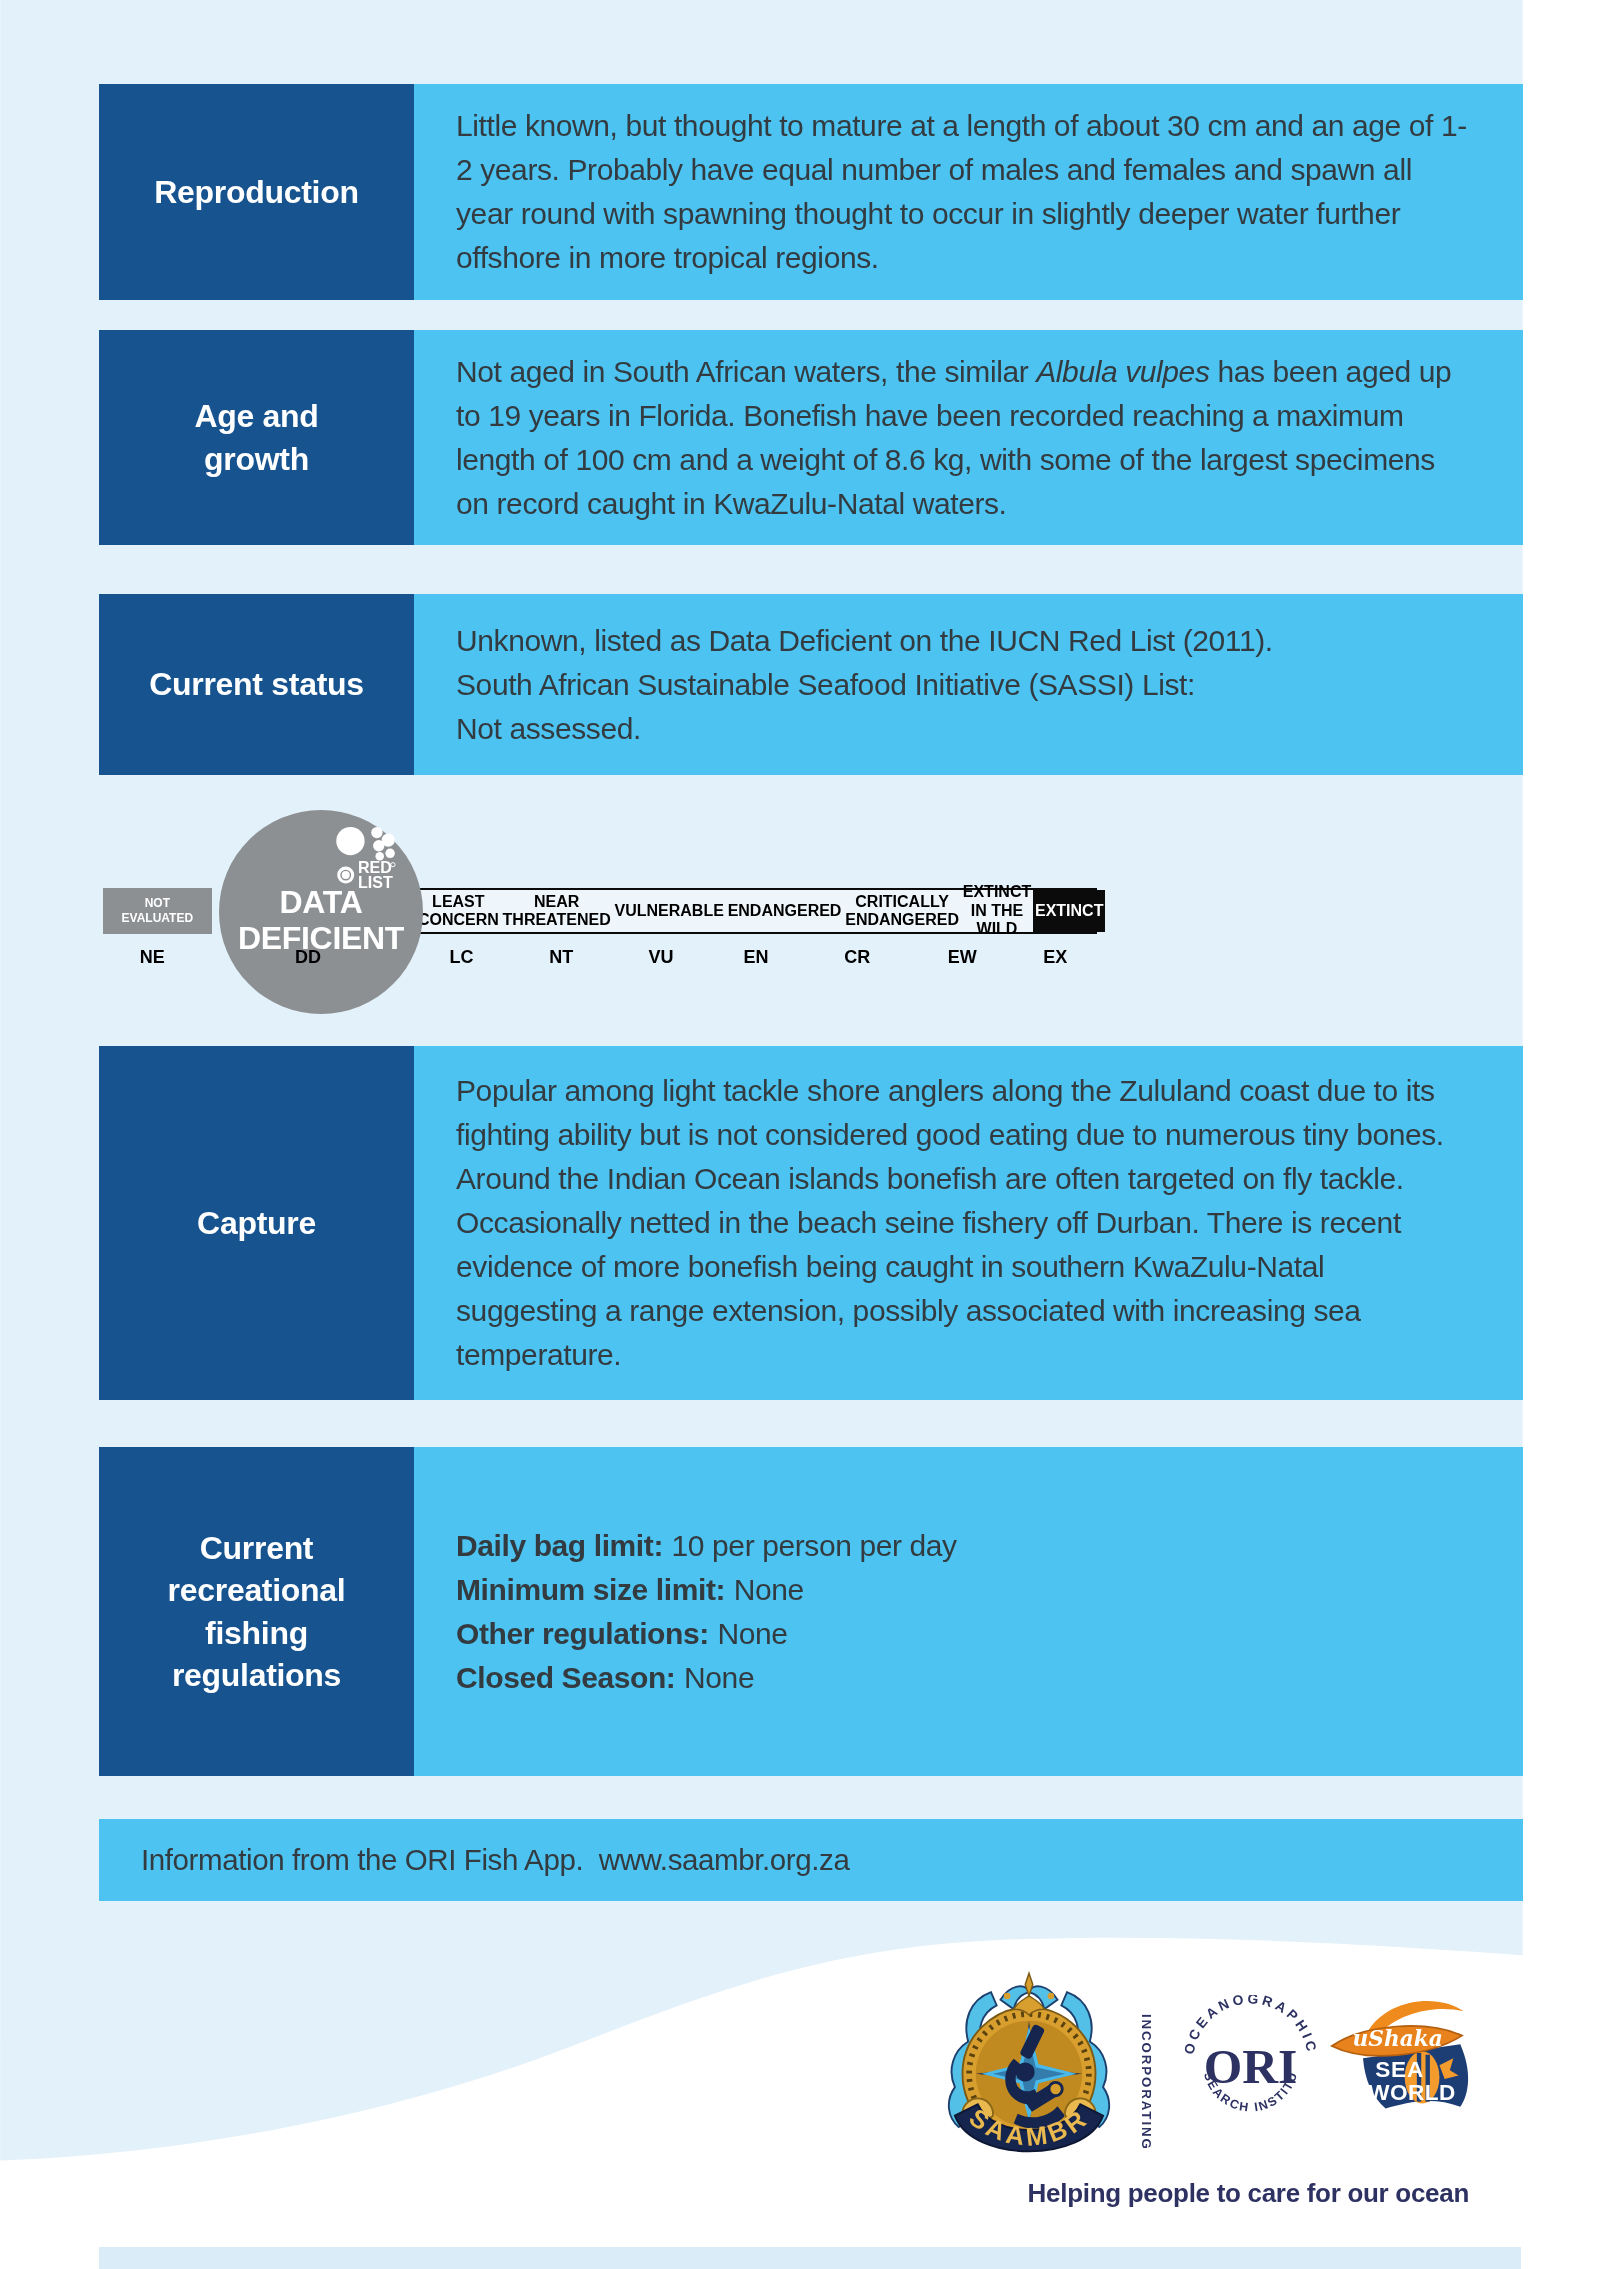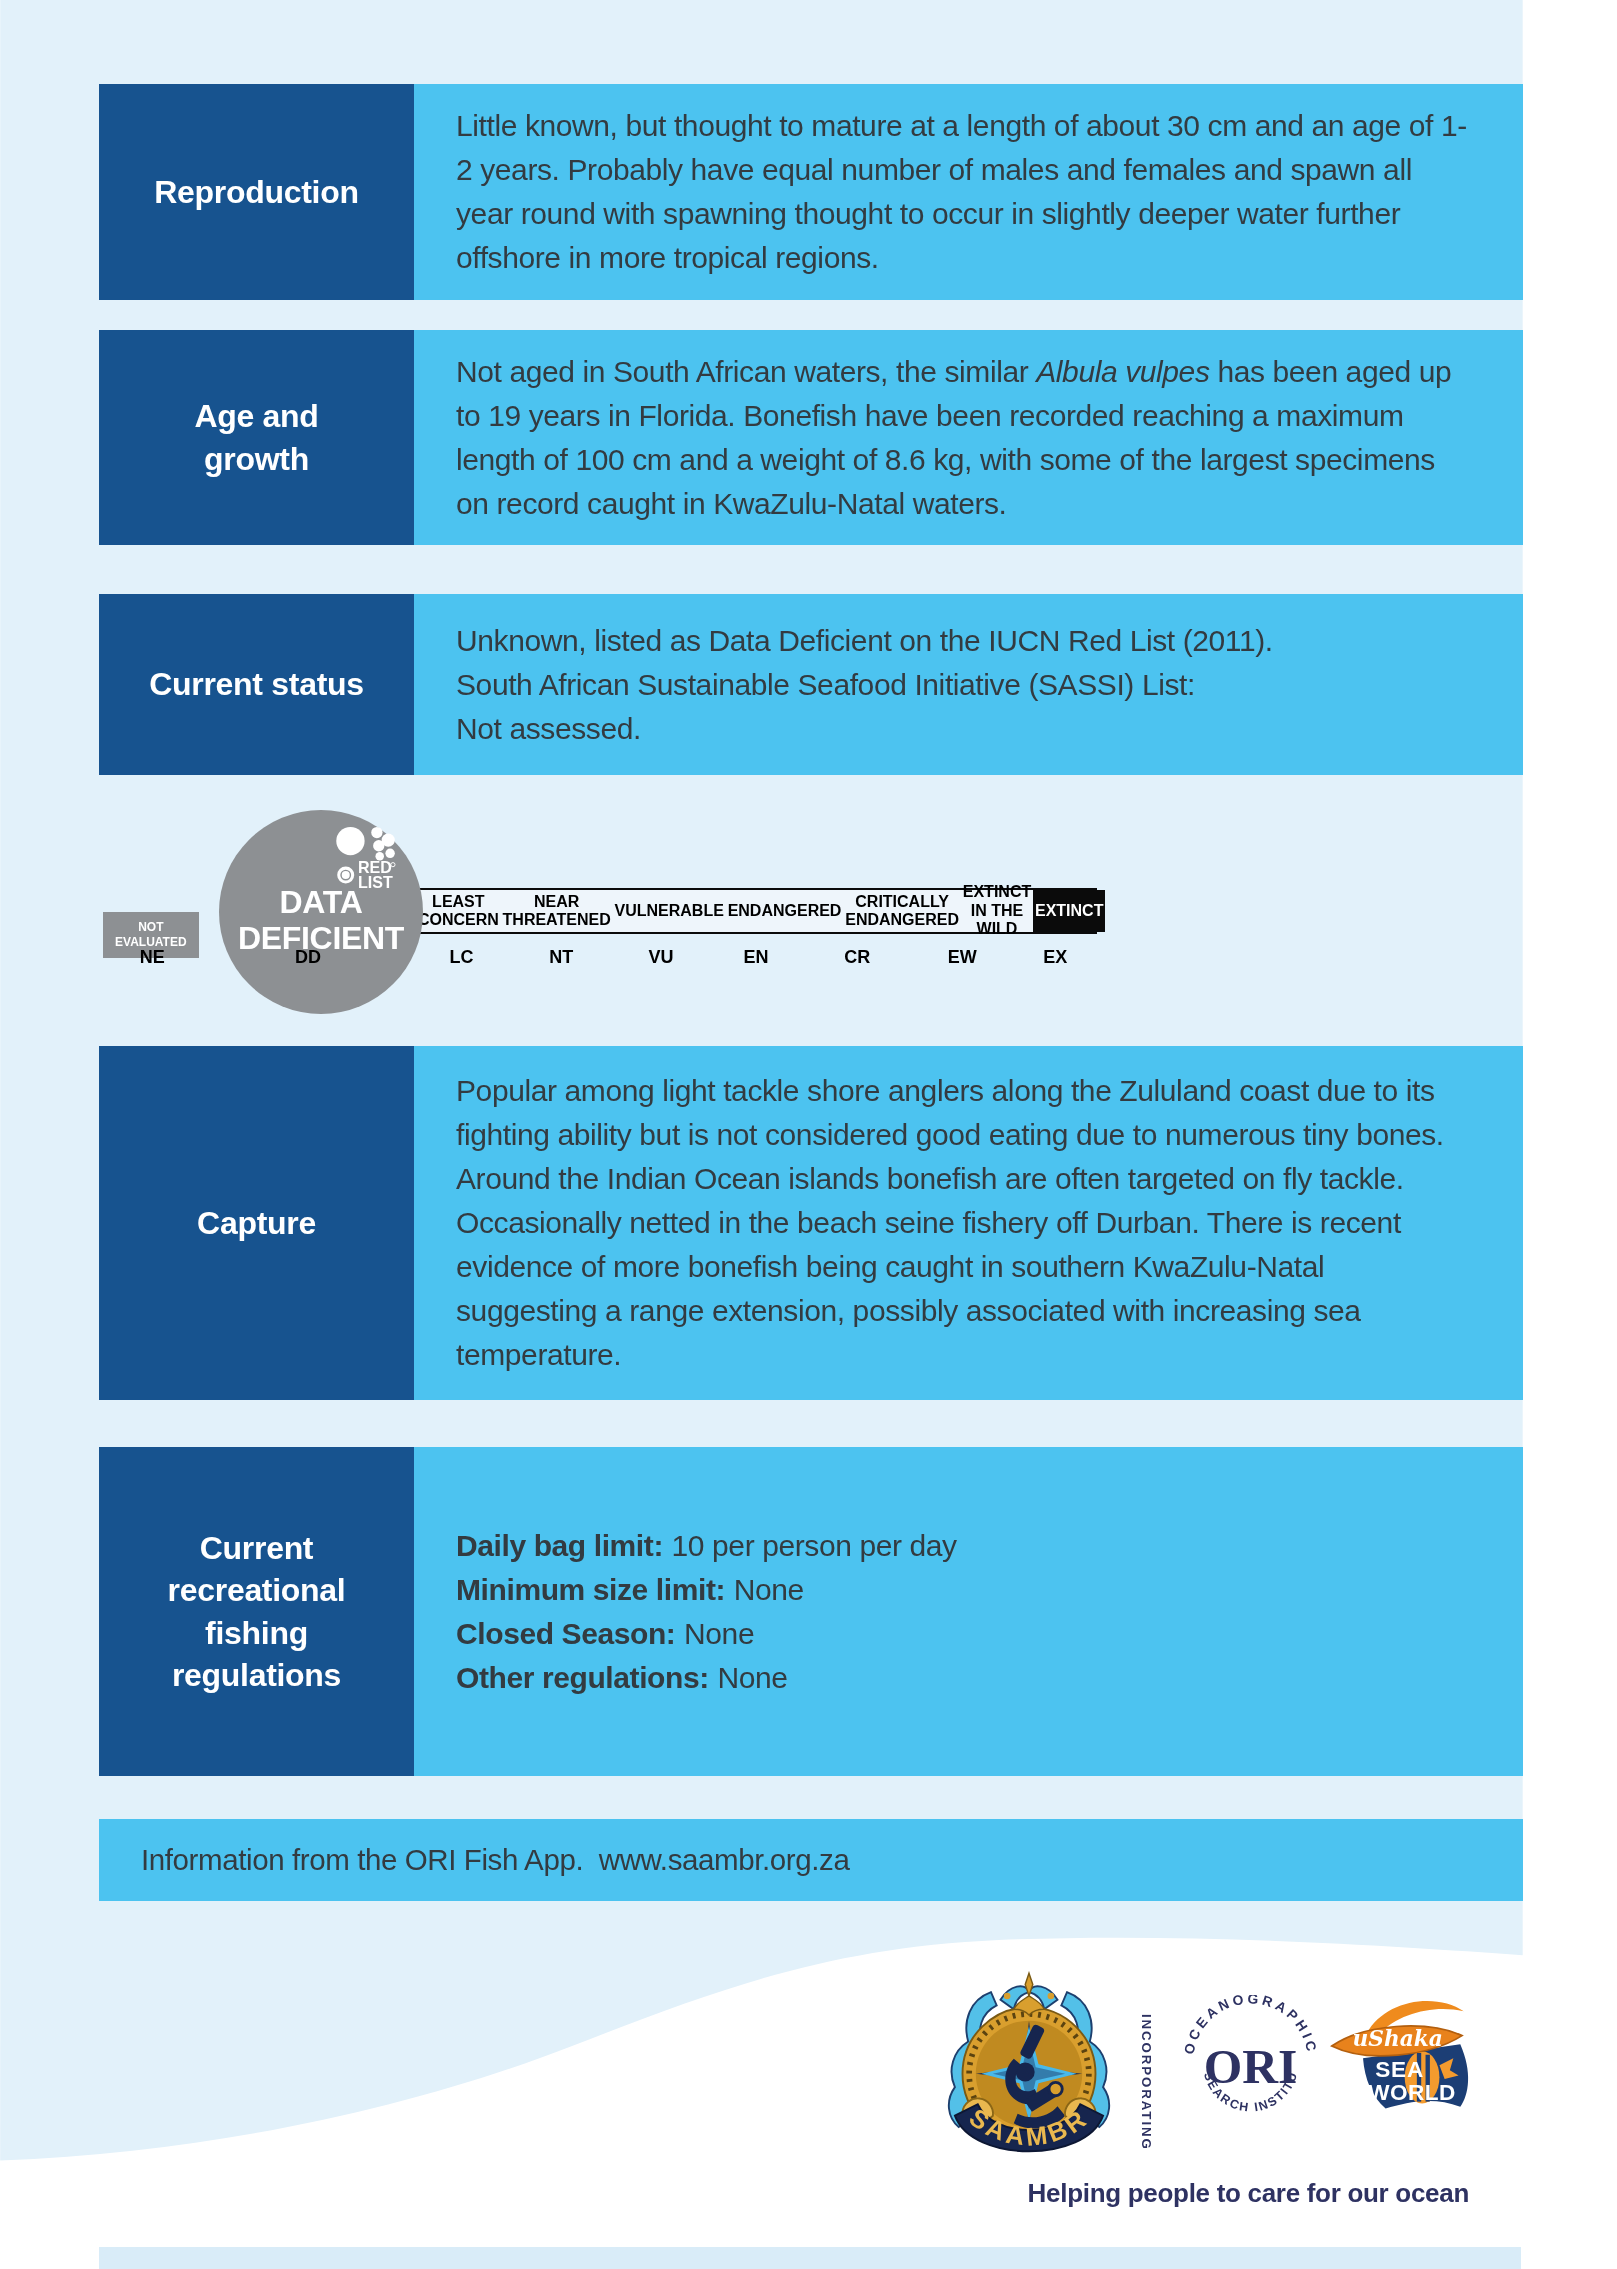--- a/index.html
+++ b/index.html
@@ -20,23 +20,23 @@
   .row-content{flex:1;background:var(--cell_bg);display:flex;flex-direction:column;justify-content:center;
                padding:17px 55px 17px 42px;}
   .body{font-size:30px;line-height:44px;letter-spacing:-0.4px;color:var(--text);}
   .pre{white-space:pre-line;}
   .italic{font-style:italic;}
   .b{font-weight:bold;}
   .reg-line .val{margin-left:8.6px;}
   .ref-body{font-size:29.5px;}
   
   .iucn{position:absolute;left:99px;top:804px;width:1424px;height:233px;}
-  .ne-box{position:absolute;left:3.8px;top:84px;width:96px;height:46px;background:var(--grey);
+  .ne-box{position:absolute;left:3.8px;top:84px;width:109px;height:46px;background:var(--grey);
           color:#fff;font-size:12px;font-weight:bold;display:flex;align-items:center;
-          justify-content:center;text-align:center;line-height:1.25;white-space:pre-line;margin-top:24px;}
+          justify-content:center;text-align:center;line-height:1.25;white-space:pre-line;}
   .dd-circle{position:absolute;left:120px;top:5.7px;width:204px;height:204px;border-radius:50%;
              background:var(--grey);z-index:2;}
   .dd-text{position:absolute;left:0;right:0;top:74px;text-align:center;color:#fff;font-size:32px;
            font-weight:bold;line-height:1.15;white-space:pre-line;letter-spacing:-0.3px;}
   .rl-logo{position:absolute;right:25px;top:15px;}
   .iucn-bar{position:absolute;left:315px;top:84px;width:683px;height:46px;border:2.9px solid var(--black);
             background:var(--bar_bg);display:flex;z-index:1;}
   .seg{display:flex;align-items:center;justify-content:center;text-align:center;
        font-size:16px;font-weight:bold;color:#000;line-height:1.15;padding:0 1.9px;}
   .seg.black{background:var(--black);color:#fff;}
@@ -147,22 +147,22 @@
     </div>
   </div>
 
   <div class="row" style="top:1447px;height:329px">
     <div class="row-label">
       <div class="lab">Current recreational fishing regulations</div>
     </div>
     <div class="row-content">
       <p class="body reg-line"><span class="b">Daily bag limit:</span><span class="val">10 per person per day</span></p>
       <p class="body reg-line"><span class="b">Minimum size limit:</span><span class="val">None</span></p>
+      <p class="body reg-line"><span class="b">Other regulations:</span><span class="val">None</span></p>
       <p class="body reg-line"><span class="b">Closed Season:</span><span class="val">None</span></p>
-      <p class="body reg-line"><span class="b">Other regulations:</span><span class="val">None</span></p>
     </div>
   </div>
 
   <div class="row" style="top:1819px;height:82px">
     <div class="row-content">
       <p class="body ref-body">Information from the ORI Fish App.&nbsp; www.saambr.org.za</p>
     </div>
   </div>
 
   <svg class="crest" width="190" height="200" viewBox="0 0 200 210" aria-hidden="true">

